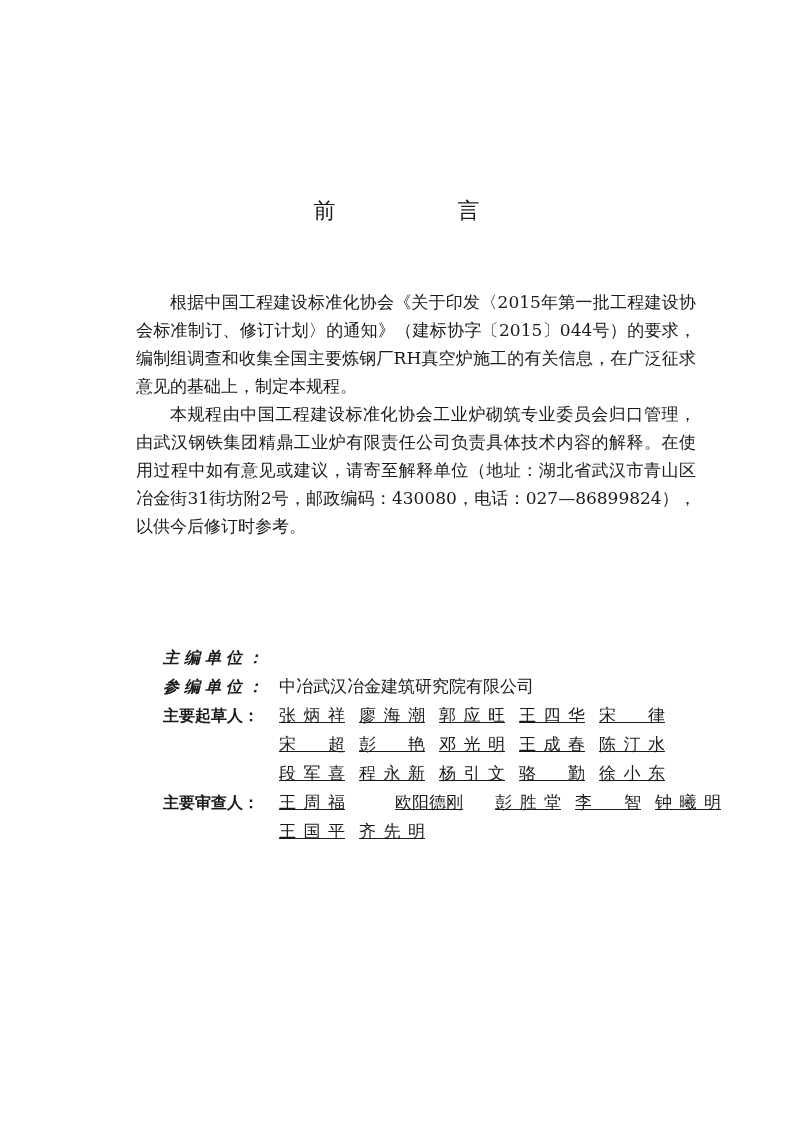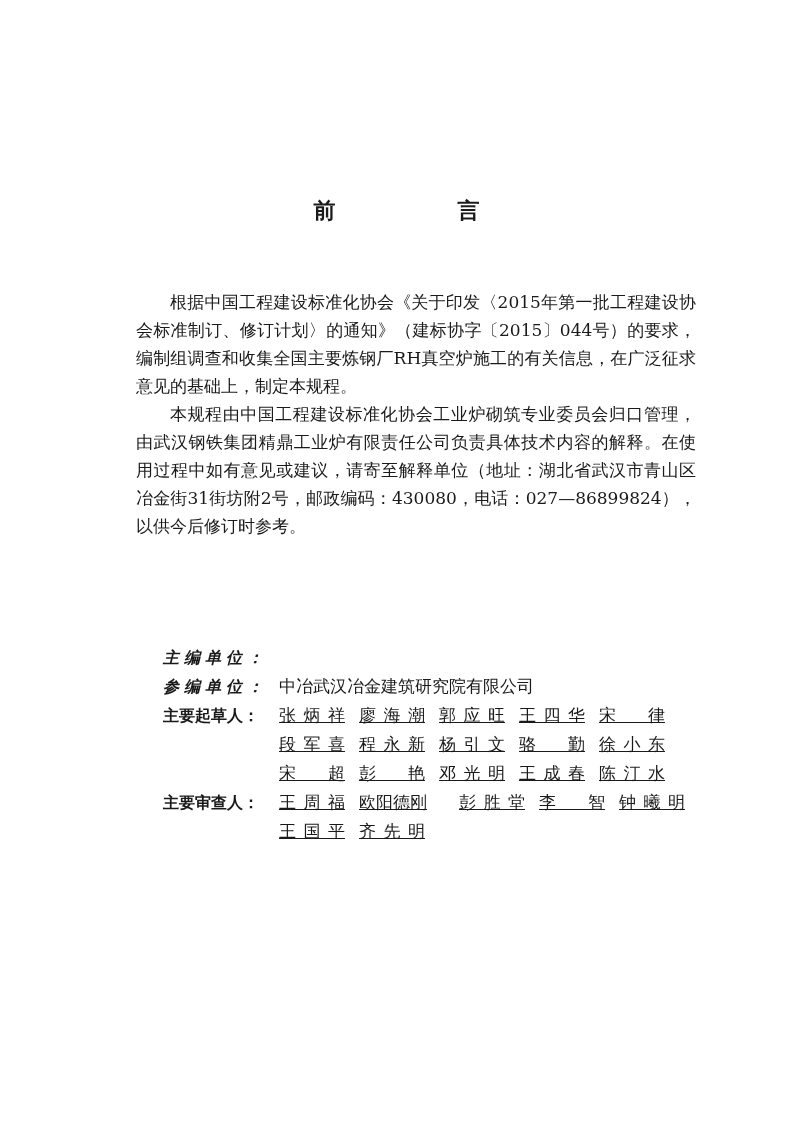--- a/index.html
+++ b/index.html
@@ -15,21 +15,21 @@
       font-family: "DejaVu Serif", "Liberation Serif", serif;
       color: #1a1a1a;
     }
     .page-title {
       position: absolute;
       top: 196px;
       left: 0;
       width: 793px;
       text-align: center;
       font-family: "DejaVu Sans", "Liberation Sans", sans-serif;
-      font-weight: bold;
+      font-weight: normal;
       font-size: 22px;
       letter-spacing: 50px;
       text-indent: 50px;
     }
     .body-text {
       position: absolute;
       top: 288px;
       left: 136px;
       width: 560px;
       font-size: 17px;
@@ -76,20 +76,21 @@
       display: inline-block;
       width: 66px;
       margin-right: 14px;
       white-space: nowrap;
       text-align: justify;
       text-align-last: justify;
     }
     .name.long {
       width: 86px;
       text-align-last: auto;
+      margin-left: 36px;
     }
     .name.short-last {
       margin-right: 0;
     }
   </style>
 </head>
 <body>
 
 <div class="page-title">前　言</div>
 
@@ -110,32 +111,32 @@
     <span class="credit-label">主要起草人：</span>
     <div class="credit-value">
       <div class="name-line">
         <span class="name">张炳祥</span>
         <span class="name">廖海潮</span>
         <span class="name">郭应旺</span>
         <span class="name">王四华</span>
         <span class="name short-last">宋　律</span>
       </div>
       <div class="name-line">
+        <span class="name">宋　超</span>
+        <span class="name">彭　艳</span>
+        <span class="name">邓光明</span>
+        <span class="name">王成春</span>
+        <span class="name short-last">陈汀水</span>
+      </div>
+      <div class="name-line">
         <span class="name">段军喜</span>
         <span class="name">程永新</span>
         <span class="name">杨引文</span>
         <span class="name">骆　勤</span>
         <span class="name short-last">徐小东</span>
-      </div>
-      <div class="name-line">
-        <span class="name">宋　超</span>
-        <span class="name">彭　艳</span>
-        <span class="name">邓光明</span>
-        <span class="name">王成春</span>
-        <span class="name short-last">陈汀水</span>
       </div>
     </div>
   </div>
   <div class="credit-row">
     <span class="credit-label">主要审查人：</span>
     <div class="credit-value">
       <div class="name-line">
         <span class="name">王周福</span>
         <span class="name long">欧阳德刚</span>
         <span class="name">彭胜堂</span>

